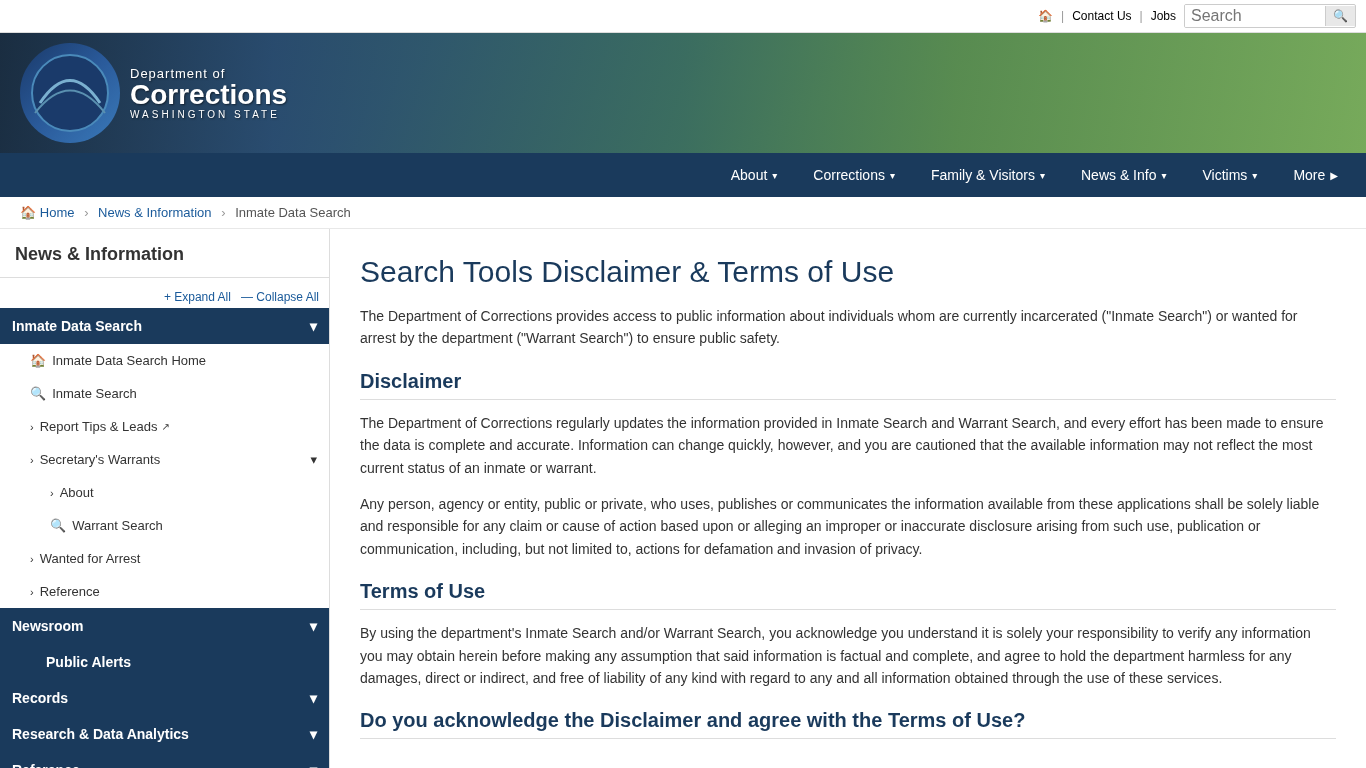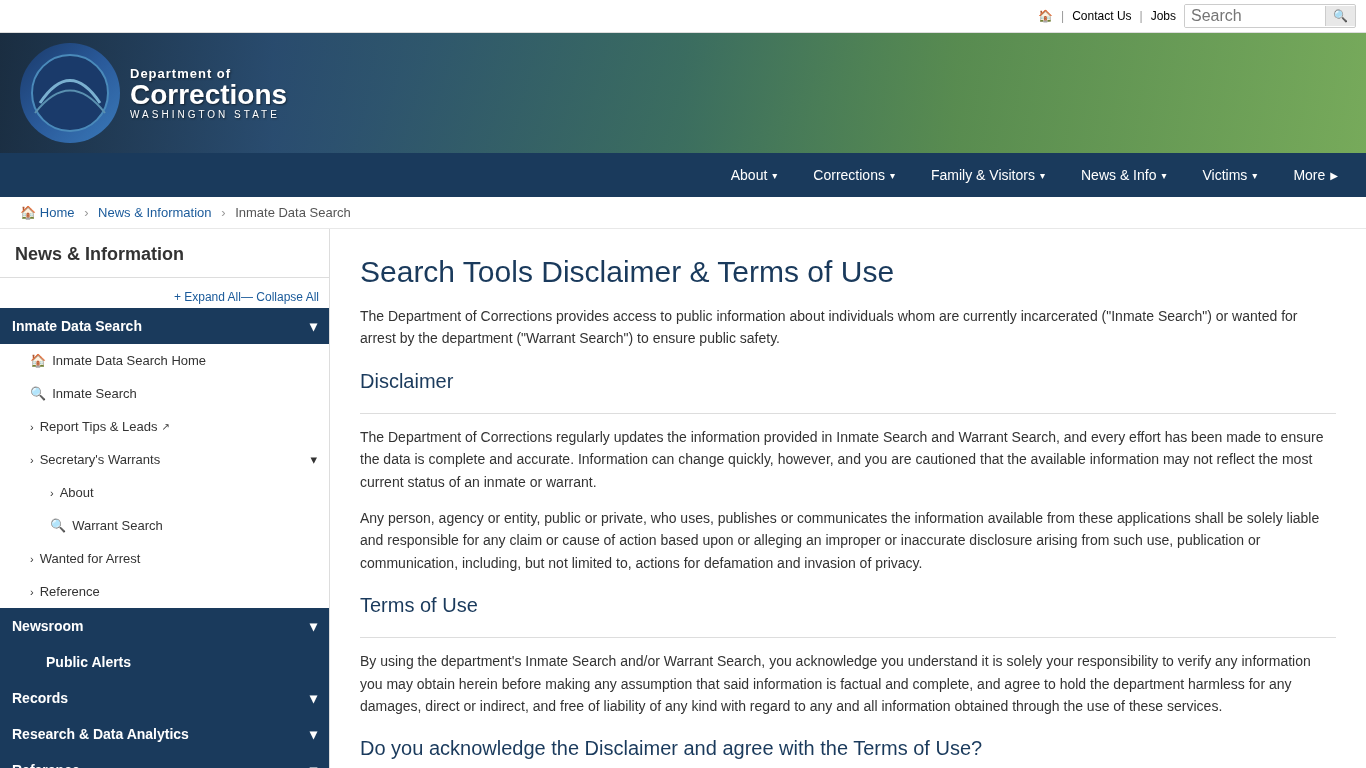--- a/index.html
+++ b/index.html
@@ -36,21 +36,21 @@
       justify-content: center;
       overflow: hidden;
       margin-right: 10px;
     }
     .logo-text-block {
       color: white;
       text-shadow: 1px 1px 2px rgba(0,0,0,0.5);
     }
     .logo-text-block .dept {
       font-size: 13px;
-      font-weight: bold;
+      font-weight: normal;
       letter-spacing: 1px;
     }
     .logo-text-block .corrections {
       font-size: 28px;
       font-weight: bold;
       line-height: 1;
     }
     .logo-text-block .state {
       font-size: 10px;
       letter-spacing: 3px;
@@ -146,20 +146,21 @@
       color: #333;
       padding: 0 15px 12px 15px;
       border-bottom: 1px solid #ddd;
       margin-bottom: 8px;
     }
     .sidebar-controls {
       display: flex;
       justify-content: flex-end;
       padding: 4px 10px;
       font-size: 12px;
+      gap: 10px;
       color: #1a5a9a;
       cursor: pointer;
     }
     .sidebar-controls span { cursor: pointer; }
 
     
     .sidebar-nav-item {
       display: flex;
       align-items: center;
       padding: 9px 12px;
@@ -204,24 +205,24 @@
       margin-bottom: 15px;
       line-height: 1.2;
     }
     .main-content p {
       margin-bottom: 14px;
       line-height: 1.6;
       color: #333;
     }
     .main-content h2 {
       font-size: 20px;
-      font-weight: normal;
+      font-weight: bold;
       color: #1a3a5c;
       margin: 20px 0 12px 0;
-      padding-bottom: 20px;
+      padding-bottom: 6px;
       border-bottom: 1px solid #ddd;
     }
   </style>
 </head>
 <body>
 
 <div class="utility-bar">
   <span title="Home">🏠</span>
   <span class="sep">|</span>
   <a>Contact Us</a>

